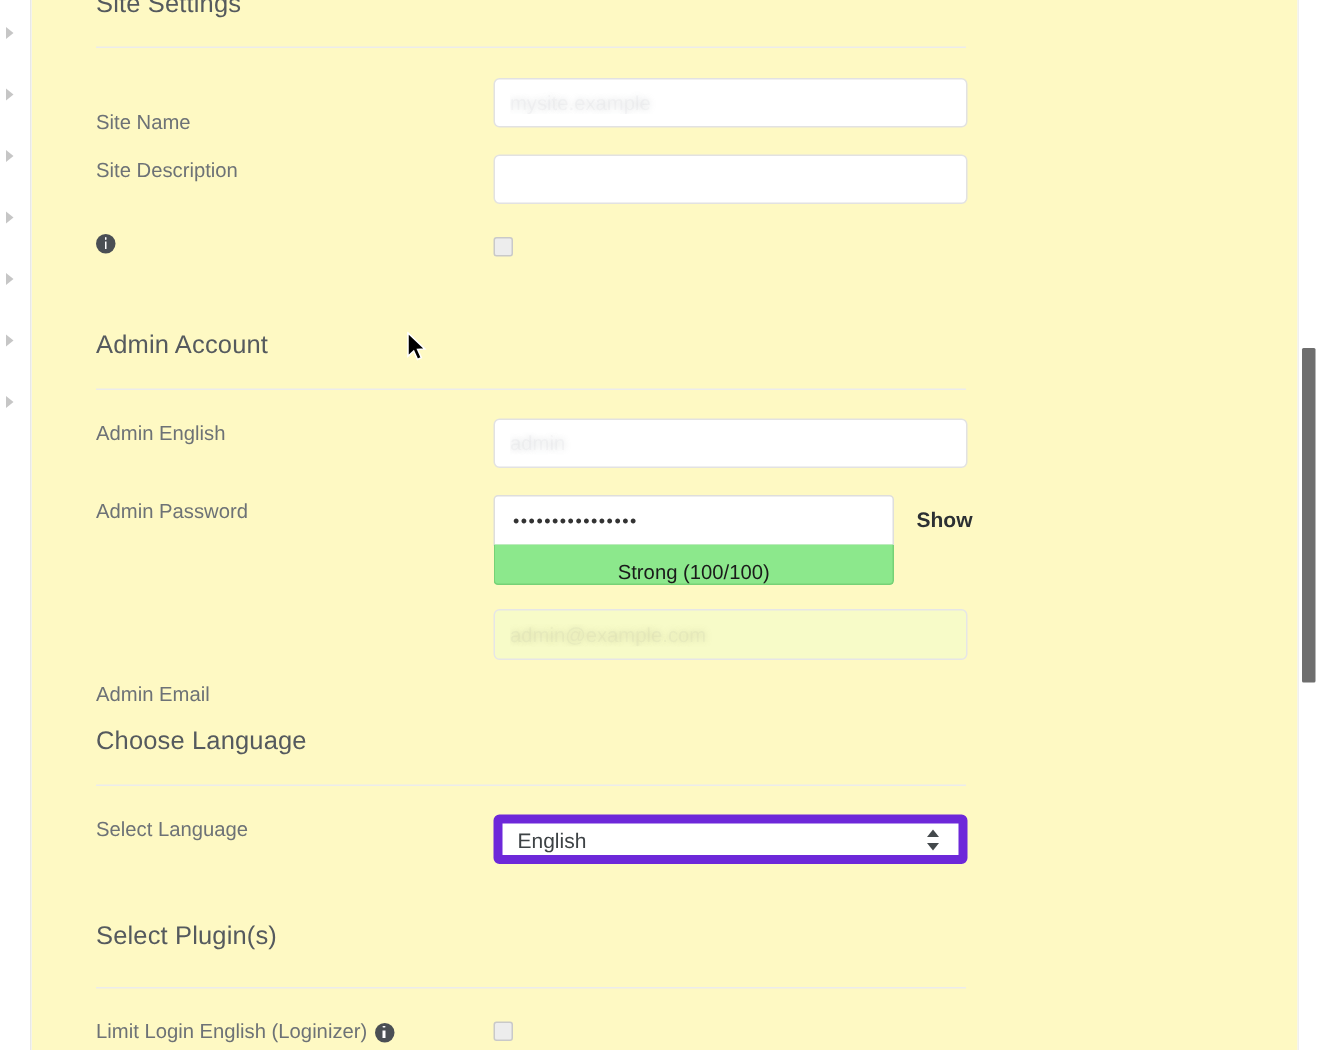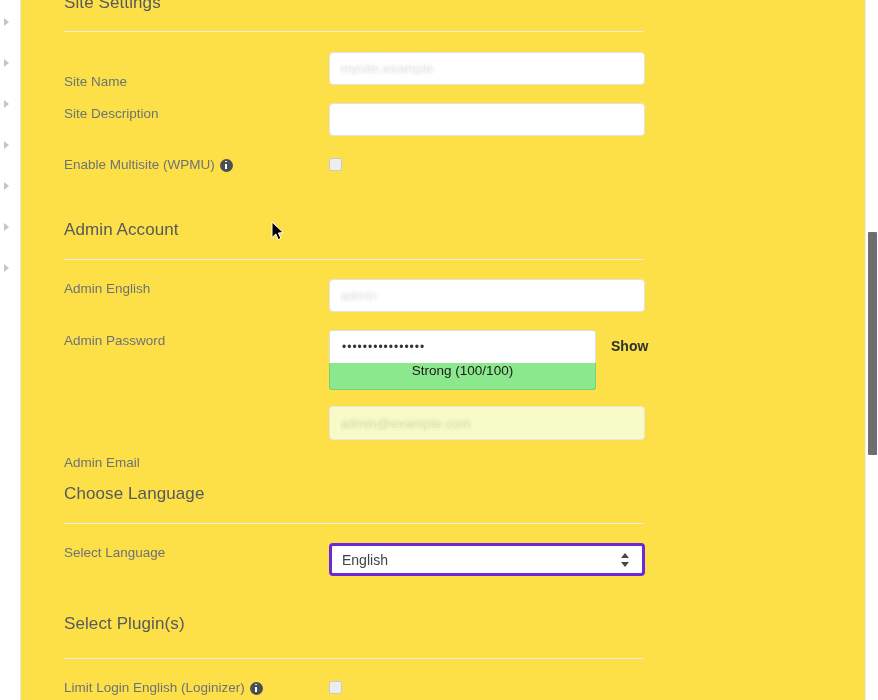--- a/index.html
+++ b/index.html
@@ -36,21 +36,21 @@
     border-left: 5px solid #c6c6c6;
   }
 
   
   #page {
     position: absolute;
     left: 21px;
     top: 0;
     width: 845px;
     height: 700px;
-    background: #fde047;
+    background: #fef9c3;
   }
 
   #form-area {
     position: absolute;
     left: 43px;
     top: 0;
     width: 602px;
   }
 
   
@@ -172,21 +172,21 @@
   .strength-bar {
     position: absolute;
     box-sizing: border-box;
     width: 267px;
     height: 27px;
     background: #8ce88c;
     border: 1px solid #76d276;
     border-top: none;
     border-radius: 0 0 3px 3px;
     display: flex;
-    align-items: flex-start;
+    align-items: flex-end;
     justify-content: center;
     font-size: 13.5px;
     color: #1a1a1a;
   }
 
   
   .checkbox {
     position: absolute;
     box-sizing: border-box;
     width: 13px;
@@ -197,21 +197,21 @@
     cursor: pointer;
   }
 
   
   .select-wrap {
     position: absolute;
     box-sizing: border-box;
     width: 316px;
     height: 33px;
     background: #ffffff;
-    border: 3px solid #6d28d9;
+    border: 6px solid #6d28d9;
     border-radius: 4px;
     display: flex;
     align-items: center;
     padding: 0 10px;
     cursor: pointer;
     gap: 16px;
   }
   .select-value {
     font-size: 14px;
     color: #3d4245;
@@ -287,21 +287,20 @@
       <div class="section-title" style="position:absolute; left:0; top:-8px;">Site Settings</div>
       <div class="section-rule" style="position:absolute; left:0; top:31px;"></div>
 
       <div class="field-label" style="left:0; top:53px;margin-top:20px;">Site Name</div>
       <input class="text-input redacted" style="left: 265px; top: 52px;" type="text" value="mysite.example">
 
       <div class="field-label" style="left:0; top:105px;">Site Description</div>
       <input class="text-input" style="left: 265px; top: 103px;" type="text" value="">
 
       <div class="field-label label-with-icon" style="left:0; top:156px;">
-        <span>Enable Multisite (WPMU)</span>
         <span class="info-icon"></span>
       </div>
       <div class="checkbox" style="left:265px; top:158px;"></div>
     </div>
 
     <div class="section">
       <div class="section-title" style="position:absolute; left:0; top:219px;">Admin Account</div>
       <div class="section-rule" style="position:absolute; left:0; top:259px;"></div>
 
       <div class="field-label" style="left:0; top:280px;">Admin English</div>

